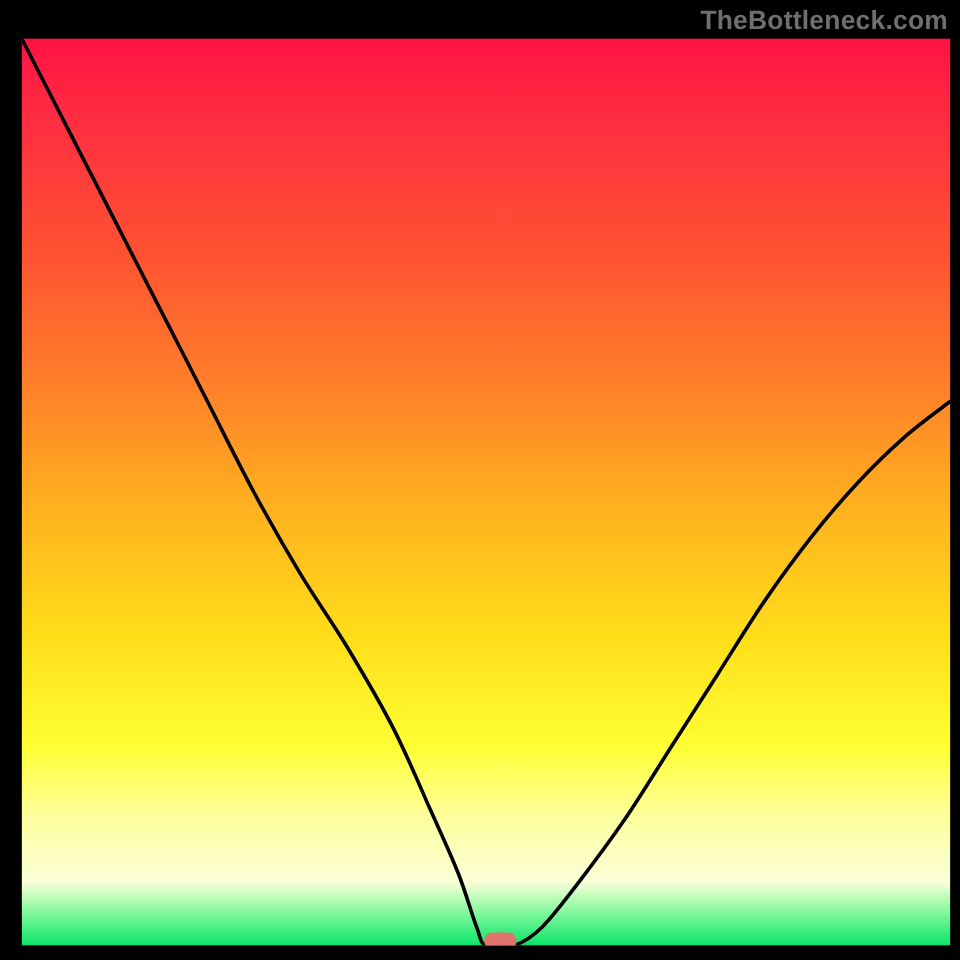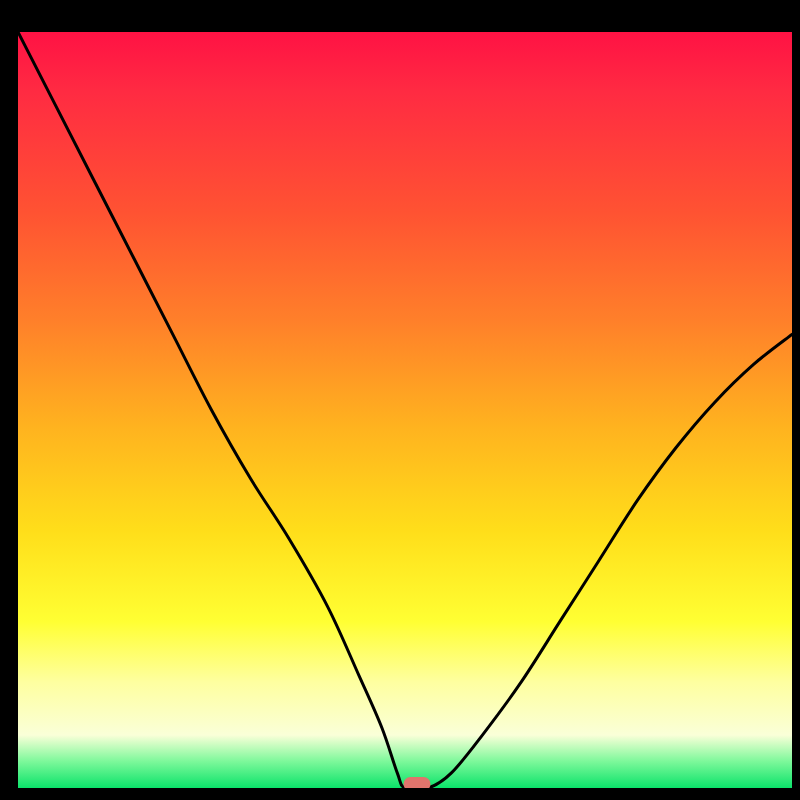--- a/index.html
+++ b/index.html
@@ -69,20 +69,21 @@
     background: #e0746c;
     z-index: 3;
     transform: translate(-50%, -50%);
   }
 </style>
 </head>
 <body>
 
 <div class="frame">
 
+  <div class="watermark">TheBottleneck.com</div>
 
   <div class="plot-area">
     <div class="gradient"></div>
 
     <svg class="curve" viewBox="0 0 774 756" preserveAspectRatio="none">
       <path id="curve-path" d="M 0.00 0.00 C 6.45 12.60, 25.80 50.40, 38.70 75.60 C 51.60 100.80, 64.50 126.00, 77.40 151.20 C 90.30 176.40, 103.20 201.60, 116.10 226.80 C 129.00 252.00, 141.90 277.20, 154.80 302.40 C 167.70 327.60, 180.60 354.06, 193.50 378.00 C 206.40 401.94, 219.30 424.62, 232.20 446.04 C 245.10 467.46, 258.00 485.10, 270.90 506.52 C 283.80 527.94, 297.99 551.88, 309.60 574.56 C 321.21 597.24, 331.53 622.44, 340.56 642.60 C 349.59 662.76, 357.33 679.14, 363.78 695.52 C 370.23 711.90, 375.39 730.80, 379.26 740.88 C 383.13 750.96, 381.84 753.48, 387.00 756.00 C 392.16 758.52, 402.48 758.52, 410.22 756.00 C 417.96 753.48, 424.41 749.70, 433.44 740.88 C 442.47 732.06, 452.79 718.20, 464.40 703.08 C 476.01 687.96, 490.20 669.06, 503.10 650.16 C 516.00 631.26, 528.90 609.84, 541.80 589.68 C 554.70 569.52, 567.60 549.36, 580.50 529.20 C 593.40 509.04, 606.30 487.62, 619.20 468.72 C 632.10 449.82, 645.00 432.18, 657.90 415.80 C 670.80 399.42, 683.70 384.30, 696.60 370.44 C 709.50 356.58, 722.40 343.98, 735.30 332.64 C 748.20 321.30, 767.55 307.44, 774.00 302.40" fill="none" stroke="#000" stroke-width="3" stroke-linejoin="round" stroke-linecap="round"></path>
     </svg>
 
     <div class="marker" id="marker" style="left: 398.61px; top: 752px;"></div>
   </div>

